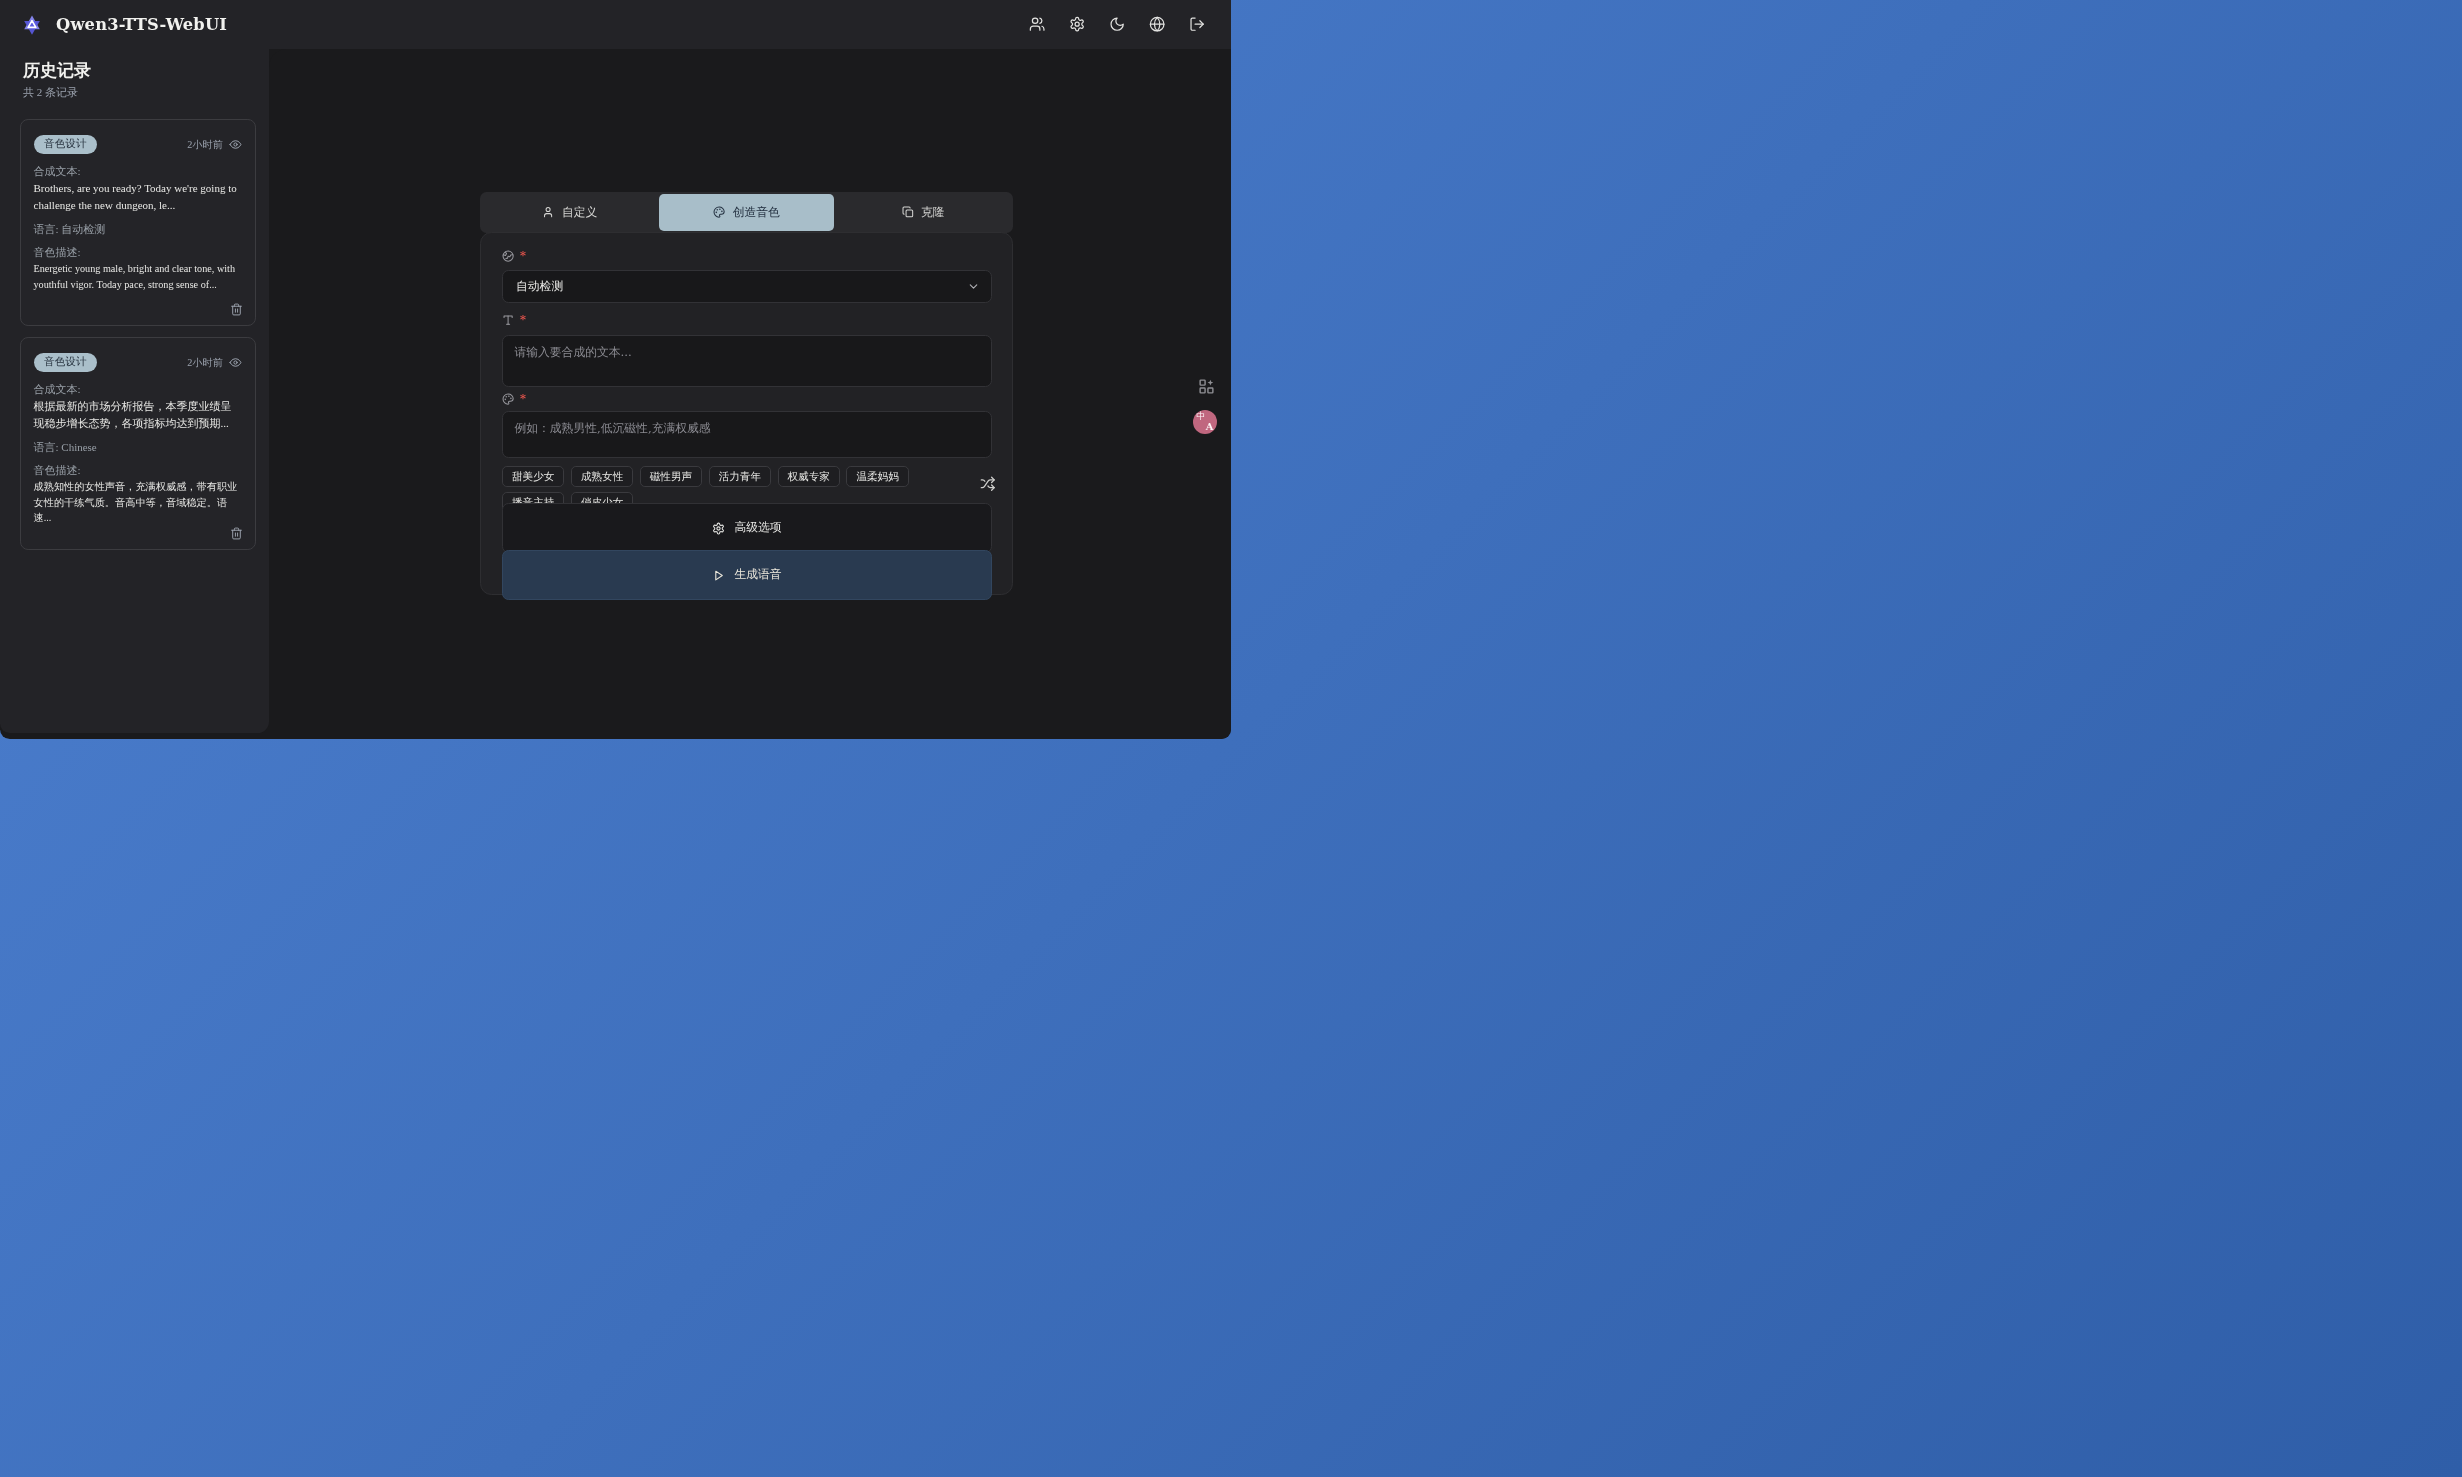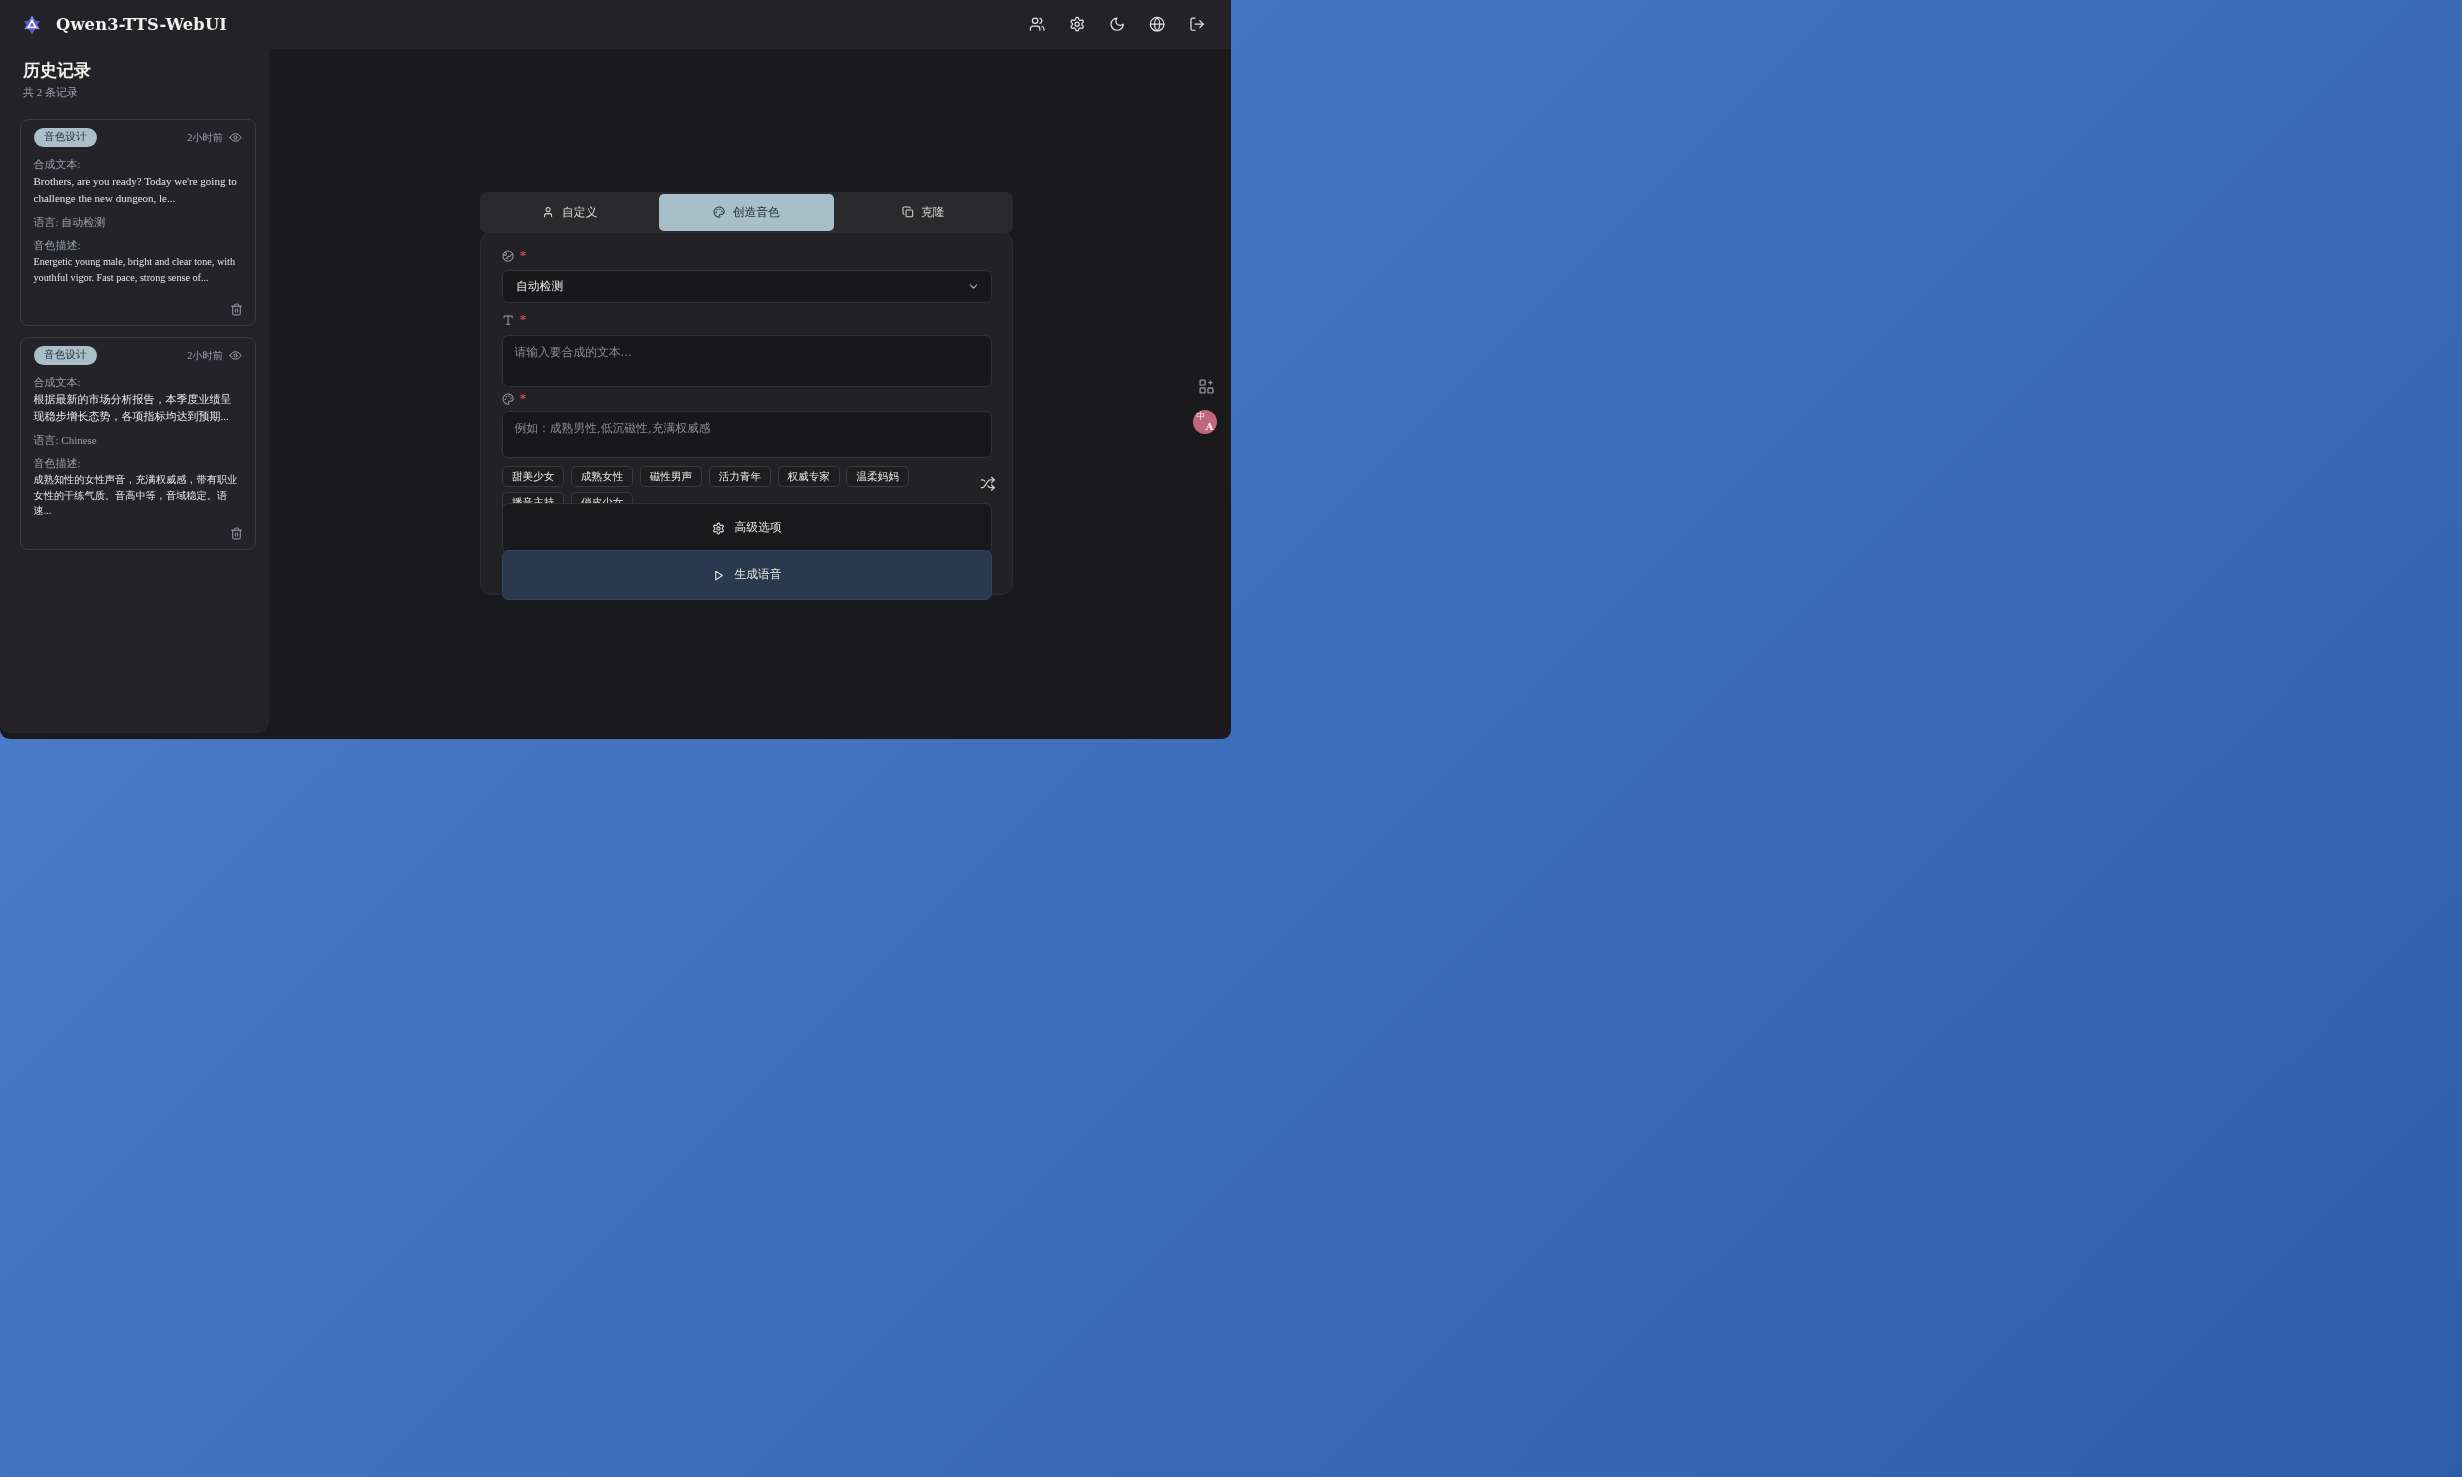--- a/index.html
+++ b/index.html
@@ -41,21 +41,21 @@
     display:flex; align-items:center; gap:23.6px;
   }
   .hicon { width:16.3px; height:16.3px; color:#e3e3e1; cursor:pointer; display:block; }
   .hicon svg { width:100%; height:100%; display:block; }
   
   .sb-title { position:absolute; left:23px; top:9.8px; font-size:17px; font-weight:bold; color:#f2f2ef; }
   .sb-count { position:absolute; left:23px; top:36px; font-size:11px; color:#9ca3af; }
   .card {
     position:absolute; left:19.5px; width:236px;
     background:#242428; border:0.8px solid #3c3c40; border-radius:8.1px;
-    padding:8px 13px;
+    padding:15px 13px;
   }
   .card-1 { top:70px; height:207px; }
   .card-2 { top:288px; height:213px; }
   .card-head { display:flex; align-items:center; }
   .badge {
     background:var(--badge-bg,#aabfca); color:#26323e; font-size:10.6px;
     padding:2.4px 10.6px; border-radius:10.6px; line-height:1.35;
   }
   .card-meta { margin-left:auto; display:flex; align-items:center; gap:5.7px; }
   .time { font-size:10.2px; color:#9ca3af; }
@@ -209,21 +209,21 @@
             </svg>
           </span>
         </span>
       </div>
       <div class="card-label">合成文本:</div>
       <div class="card-text">Brothers, are you ready? Today we're going to challenge the new dungeon, le...</div>
       <div class="card-lang">
         <span>语言:</span> <span>自动检测</span>
       </div>
       <div class="card-label" style="margin-top:8.1px">音色描述:</div>
-      <div class="card-desc">Energetic young male, bright and clear tone, with youthful vigor. Fast pace, strong sense of...</div>
+      <div class="card-desc">Energetic young male, bright and clear tone, with youthful vigor. Today pace, strong sense of...</div>
       <span class="trash">
         <svg viewBox="0 0 24 24" fill="none" stroke="currentColor" stroke-width="1.8" stroke-linecap="round" stroke-linejoin="round">
           <path d="M3 6h18"></path>
             <path d="M19 6v14a2 2 0 0 1-2 2H7a2 2 0 0 1-2-2V6"></path>
             <path d="M8 6V4a2 2 0 0 1 2-2h4a2 2 0 0 1 2 2v2"></path>
           <line x1="10" y1="11" x2="10" y2="17"></line>
             <line x1="14" y1="11" x2="14" y2="17"></line>
         </svg>
       </span>
     </div>

